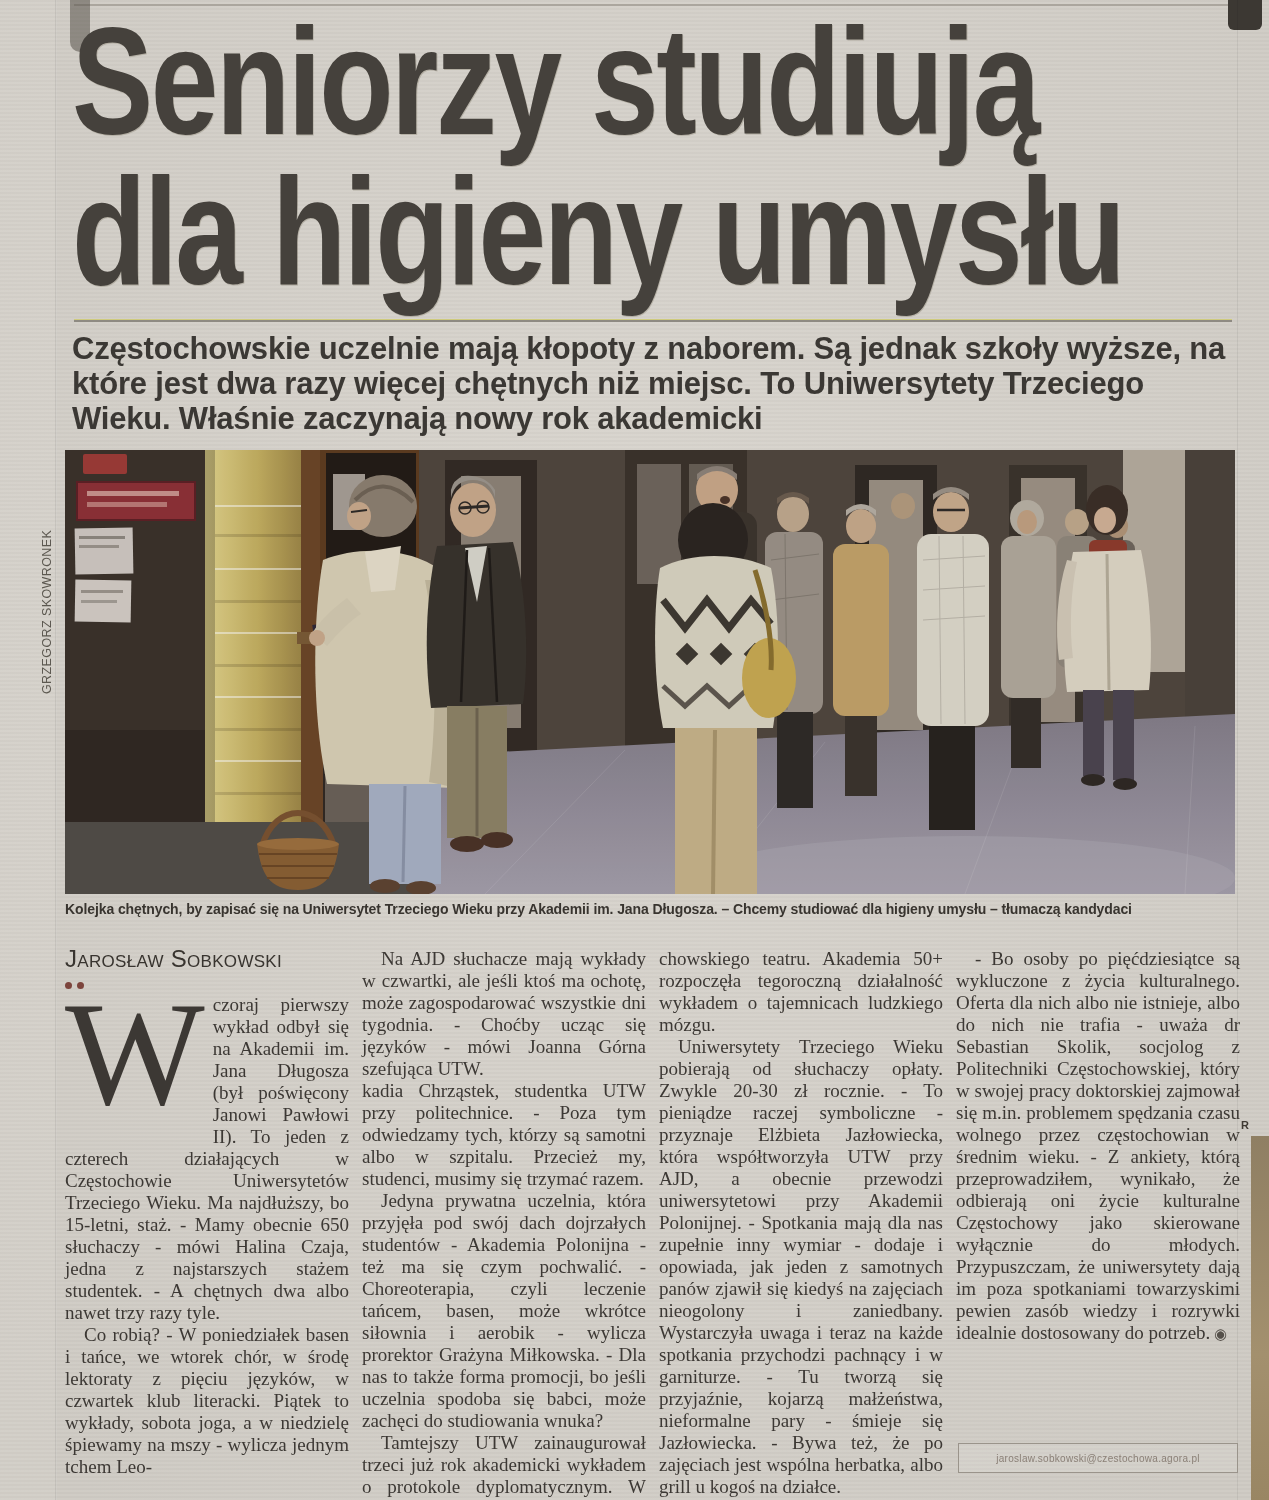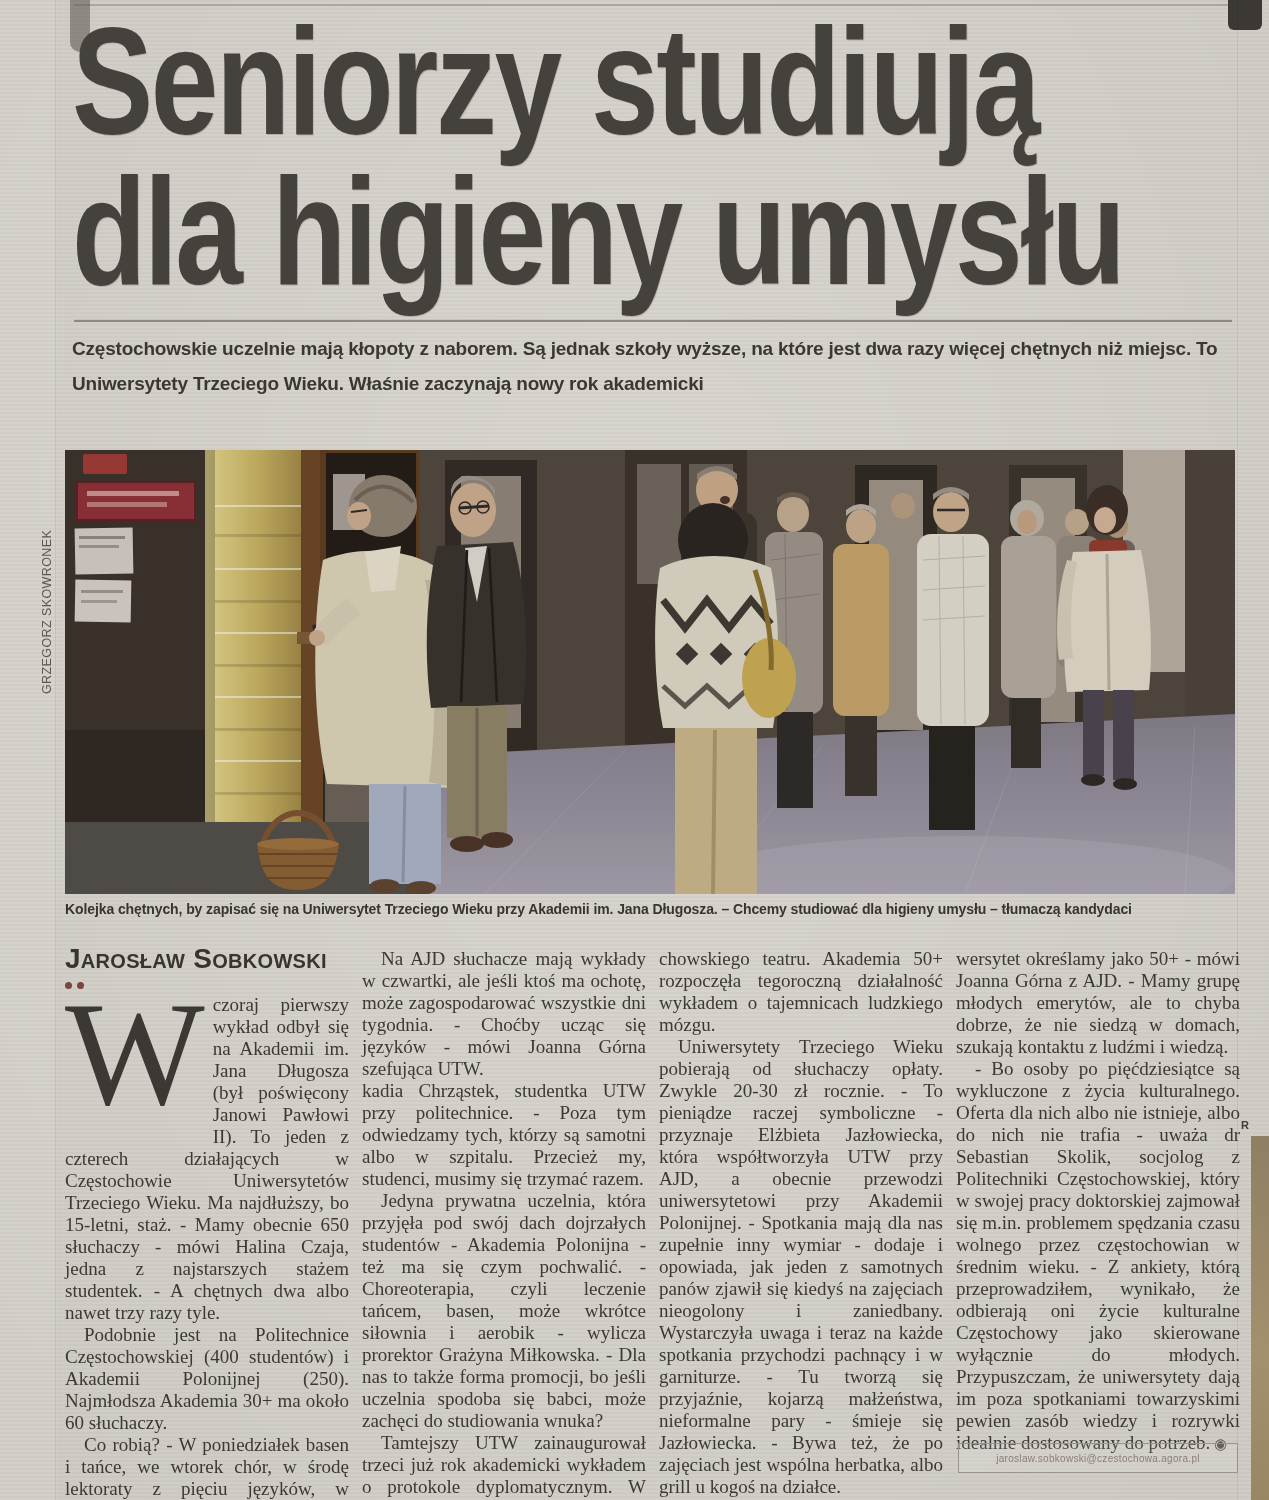--- a/index.html
+++ b/index.html
@@ -24,36 +24,36 @@
     background:linear-gradient(180deg,#8f7f63,#a3906e 60%,#998663);}
   .edge-letter{position:absolute;left:1241px;top:1119px;font-size:11px;font-weight:bold;color:#3f3a33;}
 
   .headline{position:absolute;left:72px;top:6px;line-height:150px;
     font-weight:bold;font-size:152px;letter-spacing:-3px;color:#45413c;}
   .headline .hl{display:block;transform:scaleX(0.80);transform-origin:left top;white-space:nowrap;
     text-shadow:1px 1px 0 rgba(90,85,60,0.25);}
   .mid-rule{position:absolute;left:74px;top:319px;width:1158px;height:3px;
     background:linear-gradient(180deg,#cfcb7e 0 1px,#8e8a82 1px 100%);}
   .lede{position:absolute;left:72px;top:331px;width:1158px;
-    font-weight:bold;font-size:19px;line-height:35px;color:#3b3834;letter-spacing:-0.2px;}
+    font-weight:bold;font-size:31px;line-height:35px;color:#3b3834;letter-spacing:-0.2px;}
 
   .photo-credit{position:absolute;left:40px;top:694px;transform:rotate(-90deg);transform-origin:left top;
     white-space:nowrap;font-size:12.5px;color:#5c5850;letter-spacing:0.4px;}
 
   .photo{position:absolute;left:65px;top:450px;width:1170px;height:444px;background:#6a6058;}
   .photo svg{display:block;}
 
   .caption{position:absolute;left:65px;top:901px;width:1170px;
     font-weight:bold;font-size:14px;color:#38342f;letter-spacing:-0.1px;}
 
   .columns{position:absolute;left:65px;top:948px;width:1176px;display:flex;gap:13px;}
   .col{width:284px;flex:0 0 284px;font-family:"Liberation Serif",serif;
     font-size:19px;line-height:22px;text-align:justify;color:#3c3834;}
-  .byline{font-family:"Liberation Sans",sans-serif;font-weight:bold;font-variant:small-caps;
-    font-size:28px;letter-spacing:0.3px;color:#38342f;line-height:22px;}
+  .byline{font-family:"Liberation Sans",sans-serif;font-weight:normal;font-variant:small-caps;
+    font-size:24px;letter-spacing:0.3px;color:#38342f;line-height:22px;}
   .byline-dots{height:16px;margin:2px 0 6px 0;}
   .byline-dots span{display:inline-block;width:7px;height:7px;border-radius:50%;
     background:#7c443c;margin-right:5px;}
   p.bodypara{margin:0;}
   p.bodypara.indent{text-indent:19px;}
   .dropcap{float:left;font-size:148px;line-height:112px;height:134px;
     padding:4px 8px 0 0;font-family:"Liberation Serif",serif;color:#3c3834;}
   .endmark{font-size:15px;color:#55504a;}
   .email-box{position:absolute;left:958px;top:1443px;width:278px;height:28px;
     border:1px solid #9a948b;display:flex;align-items:center;justify-content:center;
@@ -304,36 +304,34 @@
     </svg>
   </div>
 
   <div class="caption">Kolejka chętnych, by zapisać się na Uniwersytet Trzeciego Wieku przy Akademii im. Jana Długosza. – Chcemy studiować dla higieny umysłu – tłumaczą kandydaci</div>
 
   <div class="columns">
       <div class="col">
         <div class="byline">Jarosław Sobkowski</div>
         <div class="byline-dots"><span></span><span></span></div>
         <p class="bodypara"><span class="dropcap">W</span>czoraj pierwszy wykład odbył się na Akademii im. Jana Długosza (był poświęcony Janowi Pawłowi II). To jeden z czterech działających w Częstochowie Uniwersytetów Trzeciego Wieku. Ma najdłuższy, bo 15-letni, staż. - Mamy obecnie 650 słuchaczy - mówi Halina Czaja, jedna z najstarszych stażem studentek. - A chętnych dwa albo nawet trzy razy tyle.</p>
-        <p class="bodypara indent">Podobnie jest na Politechnice Częstochowskiej (400 studentów) i Akademii Polonijnej (250). Najmłodsza Akademia 30+ ma około 60 słuchaczy.</p>
         <p class="bodypara indent">Co robią? - W poniedziałek basen i tańce, we wtorek chór, w środę lektoraty z pięciu języków, w czwartek klub literacki. Piątek to wykłady, sobota joga, a w niedzielę śpiewamy na mszy - wylicza jednym tchem Leo-</p>
       </div>
       <div class="col">
         <p class="bodypara indent">Na AJD słuchacze mają wykłady w czwartki, ale jeśli ktoś ma ochotę, może zagospodarować wszystkie dni tygodnia. - Choćby ucząc się języków - mówi Joanna Górna szefująca UTW.</p>
         <p class="bodypara">kadia Chrząstek, studentka UTW przy politechnice. - Poza tym odwiedzamy tych, którzy są samotni albo w szpitalu. Przecież my, studenci, musimy się trzymać razem.</p>
         <p class="bodypara indent">Jedyna prywatna uczelnia, która przyjęła pod swój dach dojrzałych studentów - Akademia Polonijna - też ma się czym pochwalić. - Choreoterapia, czyli leczenie tańcem, basen, może wkrótce siłownia i aerobik - wylicza prorektor Grażyna Miłkowska. - Dla nas to także forma promocji, bo jeśli uczelnia spodoba się babci, może zachęci do studiowania wnuka?</p>
         <p class="bodypara indent">Tamtejszy UTW zainaugurował trzeci już rok akademicki wykładem o protokole dyplomatycznym. W planach ma spotkania dotyczące Chopina, racjonalnego żywienia, stosunków polsko-niemieckich, dziejów często-</p>
       </div>
       <div class="col">
         <p class="bodypara">chowskiego teatru. Akademia 50+ rozpoczęła tegoroczną działalność wykładem o tajemnicach ludzkiego mózgu.</p>
         <p class="bodypara indent">Uniwersytety Trzeciego Wieku pobierają od słuchaczy opłaty. Zwykle 20-30 zł rocznie. - To pieniądze raczej symboliczne - przyznaje Elżbieta Jazłowiecka, która współtworzyła UTW przy AJD, a obecnie przewodzi uniwersytetowi przy Akademii Polonijnej. - Spotkania mają dla nas zupełnie inny wymiar - dodaje i opowiada, jak jeden z samotnych panów zjawił się kiedyś na zajęciach nieogolony i zaniedbany. Wystarczyła uwaga i teraz na każde spotkania przychodzi pachnący i w garniturze. - Tu tworzą się przyjaźnie, kojarzą małżeństwa, nieformalne pary - śmieje się Jazłowiecka. - Bywa też, że po zajęciach jest wspólna herbatka, albo grill u kogoś na działce.</p>
         <p class="bodypara indent">Wszyscy potwierdzają, że zainteresowanie UTW z roku na rok rośnie, a słuchaczom ubywa lat. - Nasz uni-</p>
       </div>
       <div class="col">
-        <p class="bodypara">wersytet określamy jako 50+ - mówi Joanna Górna z AJD. - Mamy grupę młodych emerytów, ale to chyba dobrze, że nie siedzą w domach, szukają kontaktu z ludźmi i wiedzą.</p>
         <p class="bodypara indent">- Bo osoby po pięćdziesiątce są wykluczone z życia kulturalnego. Oferta dla nich albo nie istnieje, albo do nich nie trafia - uważa dr Sebastian Skolik, socjolog z Politechniki Częstochowskiej, który w swojej pracy doktorskiej zajmował się m.in. problemem spędzania czasu wolnego przez częstochowian w średnim wieku. - Z ankiety, którą przeprowadziłem, wynikało, że odbierają oni życie kulturalne Częstochowy jako skierowane wyłącznie do młodych. Przypuszczam, że uniwersytety dają im poza spotkaniami towarzyskimi pewien zasób wiedzy i rozrywki idealnie dostosowany do potrzeb.<span class="endmark"> ◉</span></p>
       </div>
     </div>
 
   <div class="email-box">
     <span>jaroslaw.sobkowski@czestochowa.agora.pl</span>
   </div>
 
 </div>
 

